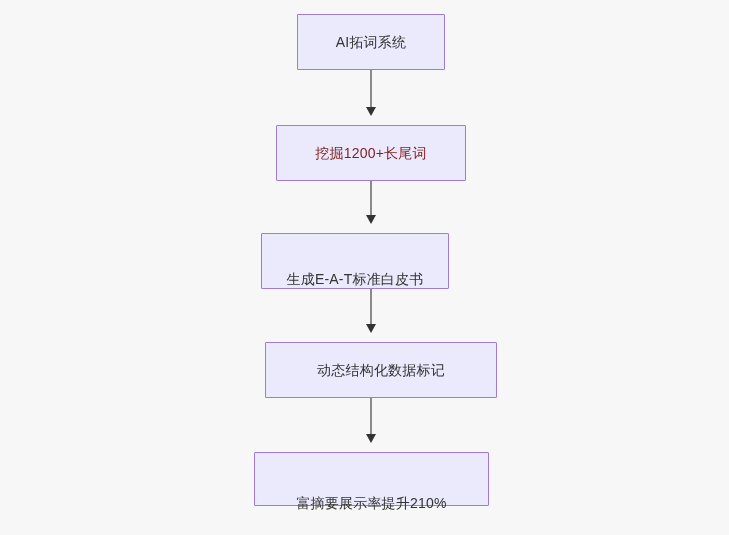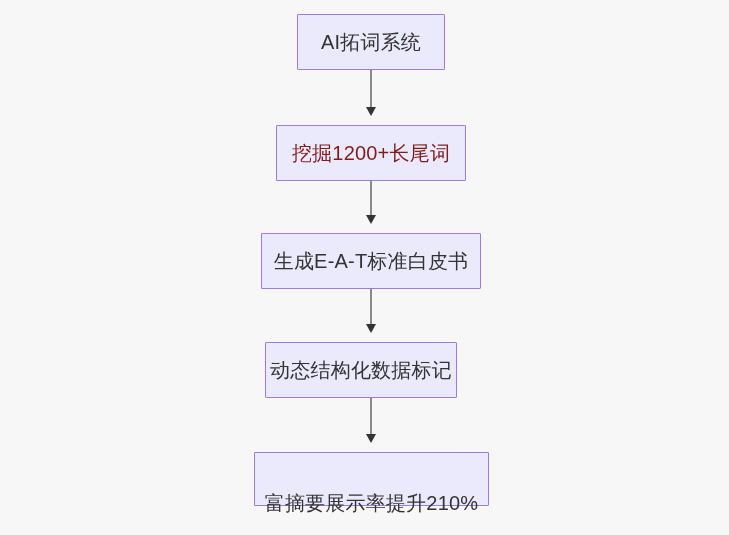--- a/index.html
+++ b/index.html
@@ -30,21 +30,21 @@
     border: 1.4px solid #9f7bd6;
     border-radius: 1px;
     display: flex;
     align-items: center;
     justify-content: center;
     text-align: center;
   }
 
   .node-label {
     color: #333333;
-    font-size: 20px;
+    font-size: 14px;
     line-height: 1.2;
     letter-spacing: 0.2px;
     white-space: nowrap;
     font-family: "Liberation Sans", "DejaVu Sans", sans-serif;
   }
 
   .edge {
     position: absolute;
   }
 
@@ -87,23 +87,23 @@
     <div class="edge-line" style="height: 38px; background: rgb(138, 138, 138);"></div>
     <div class="edge-head" style="top: 36px; border-top-color: rgb(51, 51, 51);"></div>
   </div>
 
   <div class="node" id="node-0" style="left: 297px; top: 14px; width: 148px; height: 56px; background: rgb(235, 233, 252); border-color: rgb(159, 123, 214);">
     <span class="node-label" style="color: rgb(51, 51, 51);">AI拓词系统</span>
   </div>
   <div class="node" id="node-1" style="left: 276px; top: 125px; width: 190px; height: 56px; background: rgb(235, 233, 252); border-color: rgb(159, 123, 214);">
     <span class="node-label" style="color: #7f1d1d;">挖掘1200+长尾词</span>
   </div>
-  <div class="node" id="node-2" style="left: 261px; top: 233px; width: 220px; height: 56px; background: rgb(235, 233, 252); border-color: rgb(159, 123, 214);">
+  <div class="node" id="node-2" style="left: 261px; top: 233px; width: 188px; height: 56px; background: rgb(235, 233, 252); border-color: rgb(159, 123, 214); align-items: flex-end;">
     <span class="node-label" style="color: rgb(51, 51, 51);">生成E-A-T标准白皮书</span>
   </div>
-  <div class="node" id="node-3" style="left: 265px; top: 342px; width: 192px; height: 56px; background: rgb(235, 233, 252); border-color: rgb(159, 123, 214);">
+  <div class="node" id="node-3" style="left: 265px; top: 342px; width: 232px; height: 56px; background: rgb(235, 233, 252); border-color: rgb(159, 123, 214);">
     <span class="node-label" style="color: rgb(51, 51, 51);">动态结构化数据标记</span>
   </div>
   <div class="node" id="node-4" style="left: 254px; top: 452px; width: 235px; height: 54px; background: rgb(235, 233, 252); border-color: rgb(159, 123, 214);">
     <span class="node-label" style="color: rgb(51, 51, 51); margin-top: 48px;">富摘要展示率提升210%</span>
   </div>
 
 </div>
 
 </body></html>

